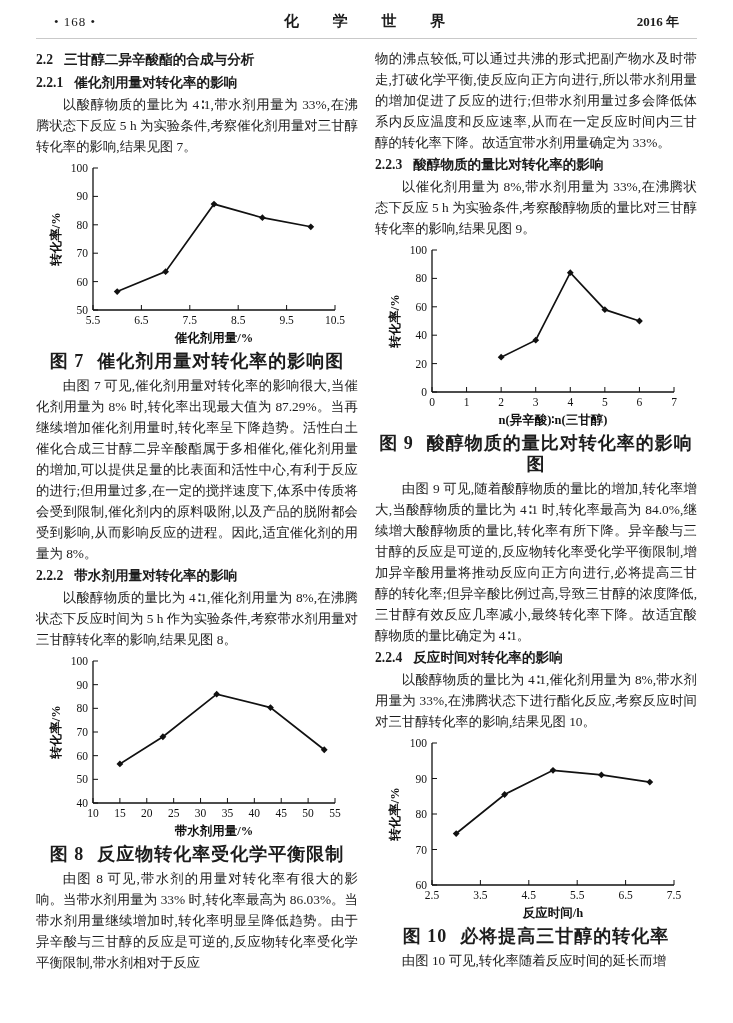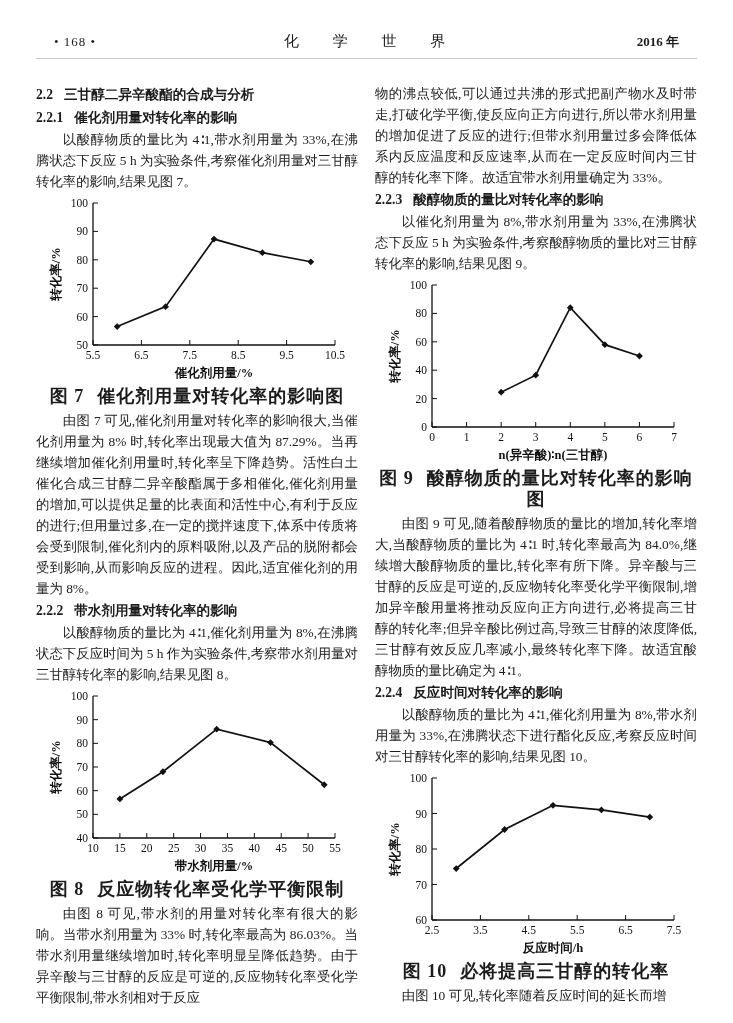--- a/index.html
+++ b/index.html
@@ -11,24 +11,24 @@
     overflow:hidden;
   }
   .page { width:733px; height:889px; padding:8px 36px 0 36px; }
 
   .header {
     display:flex; align-items:baseline;
     font-size:13px; padding:4px 18px 7px 18px;
     border-bottom:1px solid #c9c9c9;
   }
   .header .pageno { width:130px; letter-spacing:1px; }
-  .header .jtitle { flex:1; text-align:center; font-size:15px; font-weight:normal; letter-spacing:4px; word-spacing:22px;margin-top:20px; }
+  .header .jtitle { flex:1; text-align:center; font-size:15px; font-weight:bold; letter-spacing:4px; word-spacing:22px; }
   .header .year  { width:130px; text-align:right;font-weight:bold; }
 
-  .cols { display:flex; gap:17px; margin-top:24px; }
+  .cols { display:flex; gap:17px; margin-top:9px; }
   .col  { width:331px; font-size:13.4px; line-height:21px; text-align:justify; }
 
   h3.sect { font-size:13.6px; line-height:23px; font-weight:bold; text-align:left; }
   h3.sect .num { margin-right:11px; }
 
   p.body-par { text-indent:2em; }
   p.cont-par { text-indent:0; }
 
   figure.chart { margin:3px 0 3px 0; text-align:center; }
   figure.chart svg { display:block; margin:0 auto; font-family:"Liberation Serif","DejaVu Serif",serif; }

